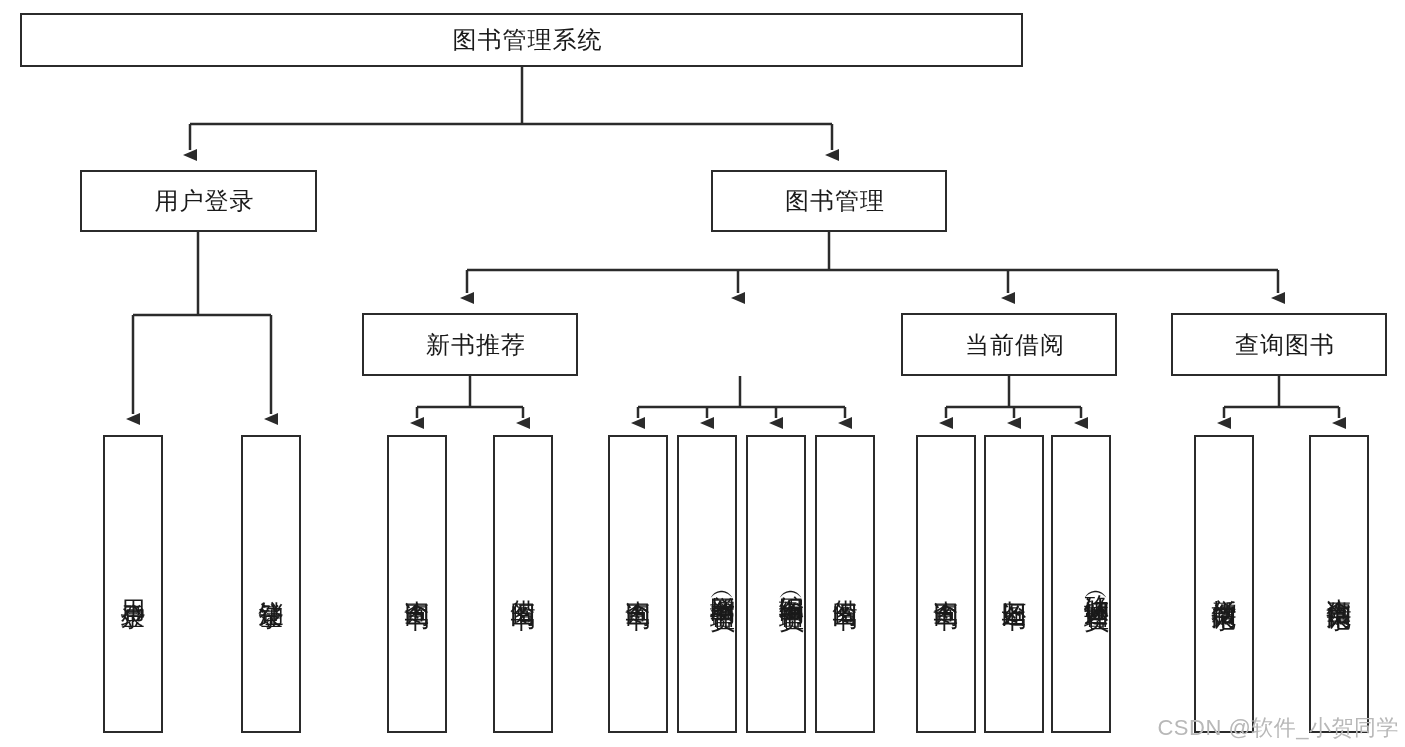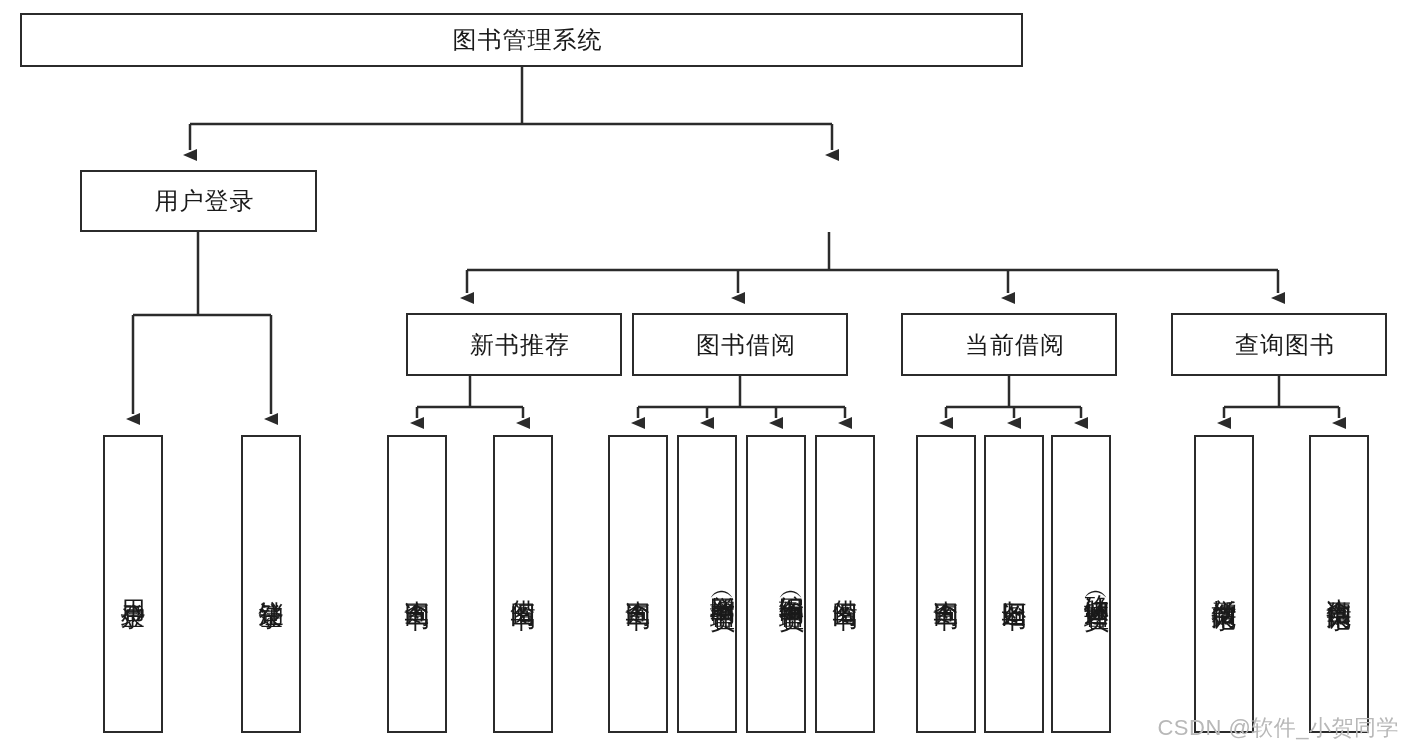--- a/index.html
+++ b/index.html
@@ -119,26 +119,26 @@
     </g>
   </svg>
 
   <div class="node h" style="left:20px; top:13px; width:1003px; height:54px;">
     <span>图书管理系统</span>
   </div>
 
   <div class="node h" style="left:80px; top:170px; width:237px; height:62px;">
     <span>用户登录</span>
   </div>
+  <div class="node h" style="left:711px; top:170px; width:236px; height:62px;">
+    <span>图书管理</span>
+  </div>
 
-  <div class="node h" style="left:362px; top:313px; width:216px; height:63px;margin-left:44px;">
+  <div class="node h" style="left:362px; top:313px; width:216px; height:63px;">
     <span>新书推荐</span>
-  </div>
-  <div class="node h" style="left:632px; top:313px; width:216px; height:63px;">
-    <span>图书借阅</span>
   </div>
   <div class="node h" style="left:901px; top:313px; width:216px; height:63px;">
     <span>当前借阅</span>
   </div>
   <div class="node h" style="left:1171px; top:313px; width:216px; height:63px;">
     <span>查询图书</span>
   </div>
 
   <div class="node v" style="left:103px; top:435px; width:60px; height:298px;">
     <span class="vtext">用户登录</span>

